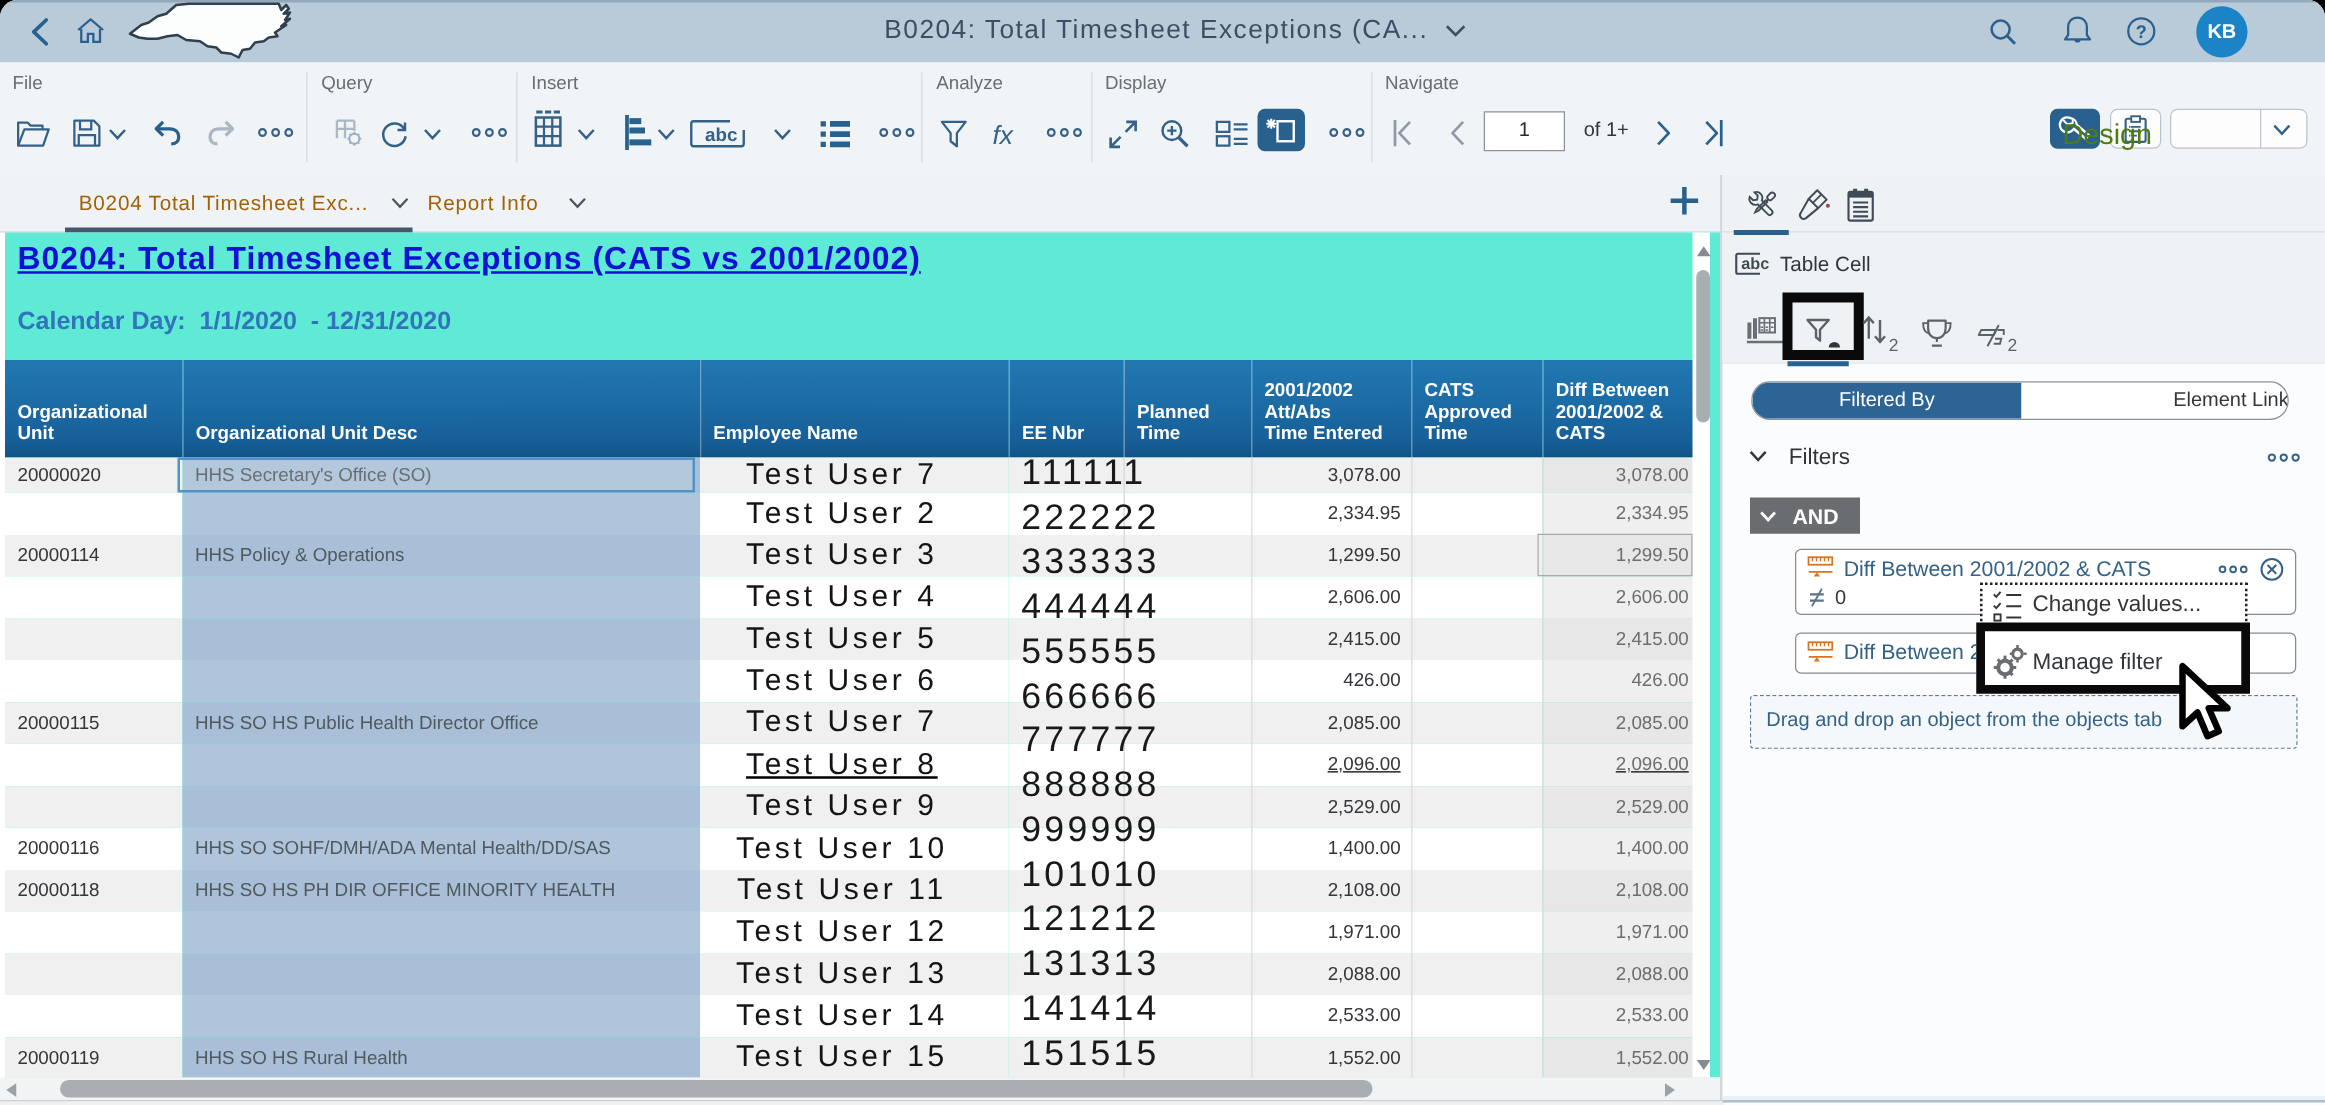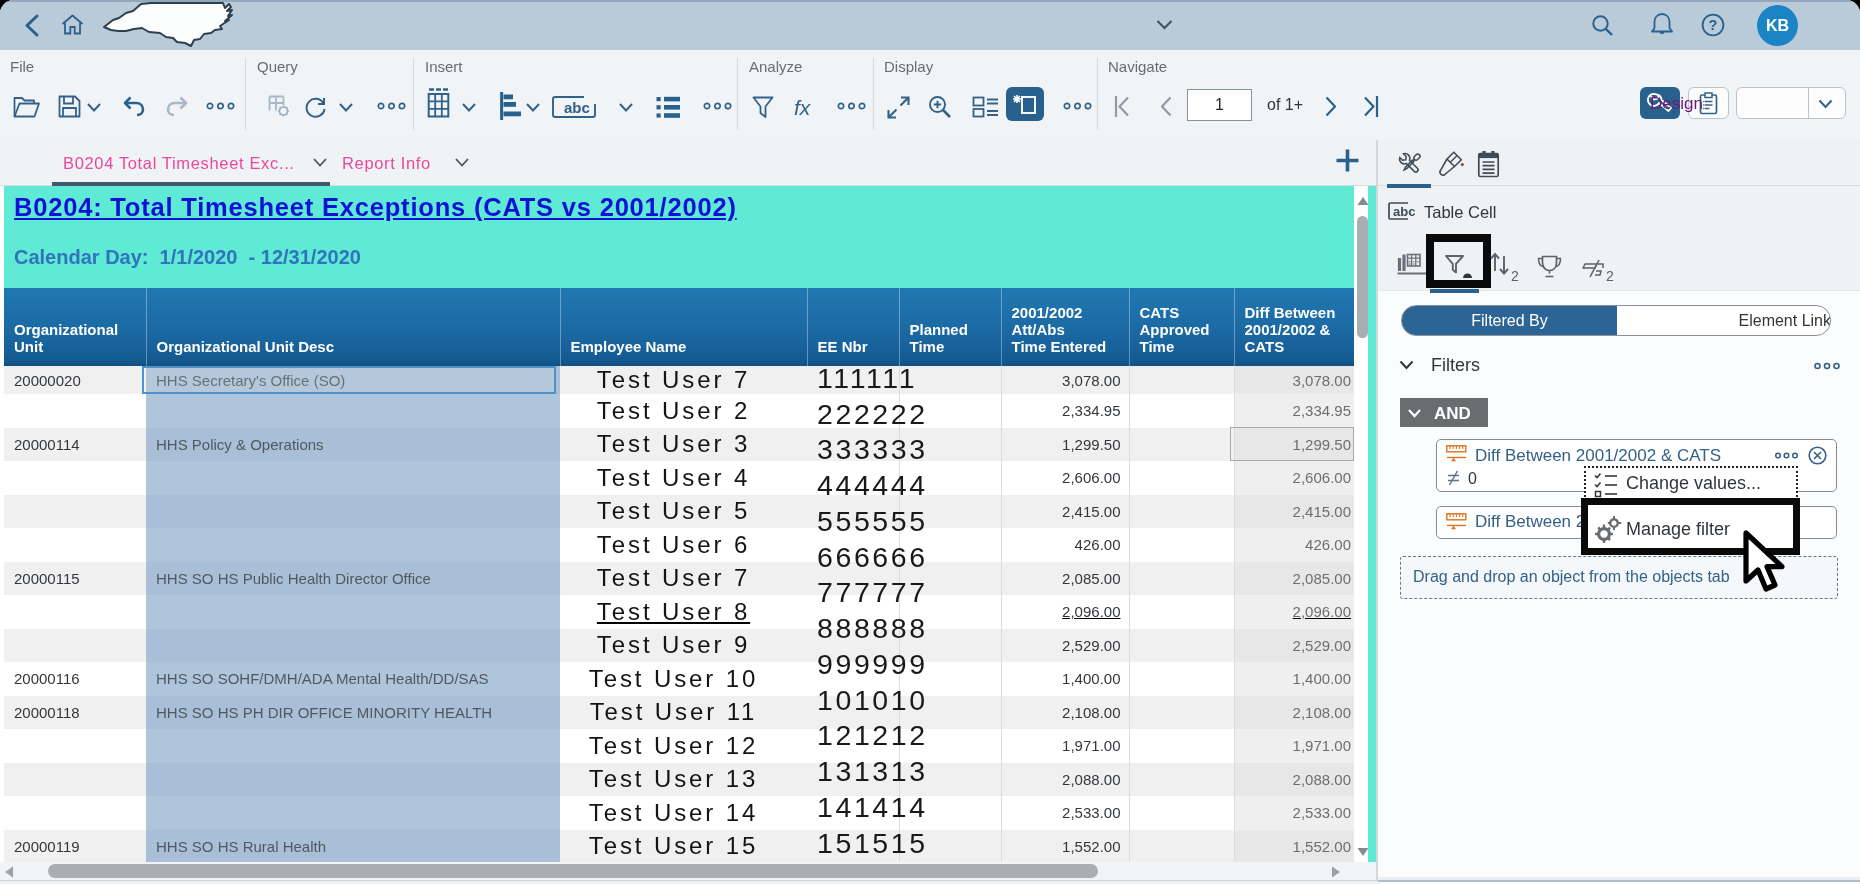--- a/index.html
+++ b/index.html
@@ -9,21 +9,21 @@
 
 #shell { position:absolute; left:0; top:0; width:1860px; height:50px; background:#b9cad9; border-top:2px solid #93a9bb; }
 #shelltitle { position:absolute; left:645px; top:12px; width:560px; text-align:center; font-size:21px; letter-spacing:1.2px; color:#3a4f63; white-space:nowrap; }
 #kb { position:absolute; left:1757px; top:5px; width:41px; height:41px; border-radius:50%; background:#1a84c7; color:#fff; font-size:16px; font-weight:bold; text-align:center; line-height:41px; }
 
 #toolbar { position:absolute; left:0; top:50px; width:1860px; height:90px; background:#f0f4f7; }
 .seclabel { position:absolute; top:58px; font-size:15px; color:#6a6d70; }
 .sep { position:absolute; top:58px; width:1px; height:72px; background:#d3d9de; }
 
 #tabrow { position:absolute; left:0; top:140px; width:1379px; height:46px; background:#f0f3f6; border-bottom:1px solid #d8dce0; }
-.tabtext { position:absolute; top:154px; font-size:16.5px; letter-spacing:0.65px; color:#ec4899; white-space:nowrap; }
+.tabtext { position:absolute; top:154px; font-size:16.5px; letter-spacing:0.65px; color:#a16207; white-space:nowrap; }
 #tabunderline { position:absolute; left:52px; top:182px; width:278px; height:3.5px; background:#41586d; }
 svg.ic { position:absolute; overflow:visible; }
 
 #report { position:absolute; left:4px; top:186px; width:1379px; height:676px; background:#5eead4; overflow:hidden; }
 #rtitle { position:absolute; left:10px; top:7px; letter-spacing:0.8px; font-size:25.5px; font-weight:bold; color:#1111d6; text-decoration:underline; white-space:nowrap; }
 #rsub { position:absolute; left:10px; top:60px; font-size:20px; font-weight:bold; color:#3273bd; white-space:nowrap; }
 table#grid { position:absolute; left:0; top:102px; border-collapse:collapse; table-layout:fixed; width:1354px; }
 #grid th { background:linear-gradient(#2178b1, #1b6aa4 50%, #175f98 82%, #12568b 96%, #115081); color:#fff; font-size:15px; font-weight:bold; text-align:left; vertical-align:bottom; padding:0 6px 11px 10px; height:78px; border-left:1px solid rgba(255,255,255,0.35); }
 #grid th:first-child { border-left:none; }
 #grid td { font-size:15px; color:#33373b; padding:0; vertical-align:middle; overflow:visible; white-space:nowrap; }
@@ -56,20 +56,21 @@
 #menu { position:absolute; left:1584px; top:466px; width:214px; height:87px; background:#fff; border:2px dotted #222; }
 #mf-frame { position:absolute; left:1581px; top:498px; width:219px; height:57px; border:7px solid #0a0a0a; background:#fff; }
 #dragbox { position:absolute; left:1400px; top:556px; width:438px; height:43px; border:1px dashed #64788c; border-radius:3px; background:#f4f8fb; }
 #blackbox-filter { position:absolute; left:1426px; top:234px; width:65px; height:54px; border:8px solid #0a0a0a; }
 </style>
 </head>
 <body>
 <div id="app">
 
   <div id="shell"></div>
+  <div id="shelltitle">B0204: Total Timesheet Exceptions (CA...</div>
   <div id="kb">KB</div>
 
   <svg class="ic" style="left:24px;top:14px;" width="16" height="23" viewBox="0 0 16 23">
       <polyline points="13,2 3,11.5 13,21" fill="none" stroke="#29618e" stroke-width="3" stroke-linecap="round" stroke-linejoin="round"></polyline>
     </svg>
   <svg class="ic" style="left:60px;top:12px;" width="25" height="25" viewBox="0 0 25 25">
       <path d="M2.5,12 L12.5,3.5 L22.5,12" fill="none" stroke="#29618e" stroke-width="1.8" stroke-linejoin="round"></path>
       <path d="M5,11 V21.5 H10.3 V15 H14.7 V21.5 H20 V11" fill="none" stroke="#29618e" stroke-width="1.8"></path>
     </svg>
   <svg class="ic" style="left:103px;top:1px;" width="130" height="48" viewBox="0 0 130 48">
@@ -248,21 +249,21 @@
     </svg>
   <div class="abs" style="left:1688px;top:87px;width:41px;height:32px;background:#fdfdfe;border:1px solid #bcc3ca;border-radius:6px;"></div>
   <svg class="ic" style="left:1699px;top:92px;" width="19" height="23" viewBox="0 0 19 23">
       <rect x="1.5" y="3" width="16" height="18.5" rx="1.5" fill="none" stroke="#346187" stroke-width="1.7"></rect>
       <rect x="6" y="1" width="7" height="4.5" fill="#fdfdfe" stroke="#346187" stroke-width="1.5"></rect>
       <path d="M5.5,9.5 h8 M5.5,13 h8 M5.5,16.5 h5" stroke="#346187" stroke-width="1.5"></path>
       <path d="M4.2,9.5 h0.8 M4.2,13 h0.8 M4.2,16.5 h0.8" stroke="#346187" stroke-width="1.5"></path>
     </svg>
   <div class="abs" style="left:1736px;top:87px;width:110px;height:32px;background:#fdfdfe;border:1px solid #bcc3ca;border-radius:6px;"></div>
   <div class="abs" style="left:1808px;top:87px;width:1px;height:32px;background:#bcc3ca;"></div>
-  <div class="abs" style="left:1650px;top:94px;font-size:17px;color:#701a75;">Design</div>
+  <div class="abs" style="left:1650px;top:94px;font-size:23px;color:#4d7c0f;">Design</div>
   <svg class="ic" style="left:1818px;top:99px;" width="15" height="10" viewBox="0 0 15 10">
       <polyline points="1.5,1.5 7.5,8 13.5,1.5" fill="none" stroke="#346187" stroke-width="2"></polyline>
     </svg>
 
   <div id="tabrow"></div>
   <div class="tabtext" style="left:63px;">B0204 Total Timesheet Exc...</div>
   <div class="tabtext" style="left:342px;">Report Info</div>
   <svg class="ic" style="left:313px;top:158px;" width="14" height="9" viewBox="0 0 14 9">
       <polyline points="1,1 7,7.5 13,1" fill="none" stroke="#4a5560" stroke-width="1.8"></polyline>
     </svg>

